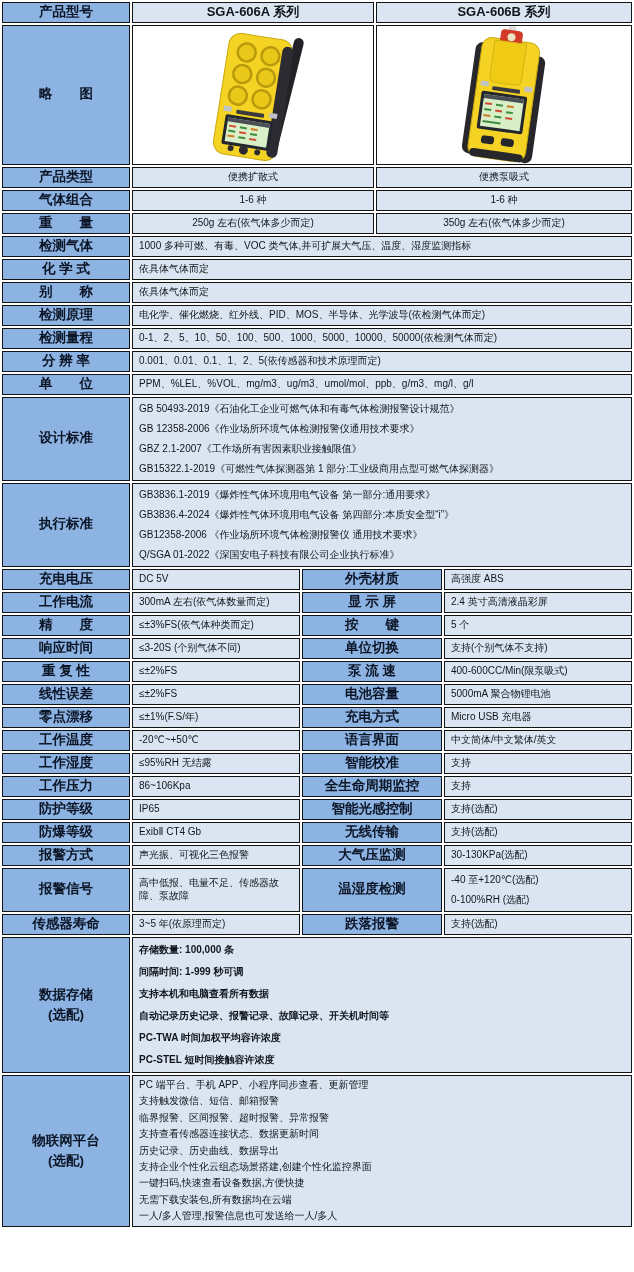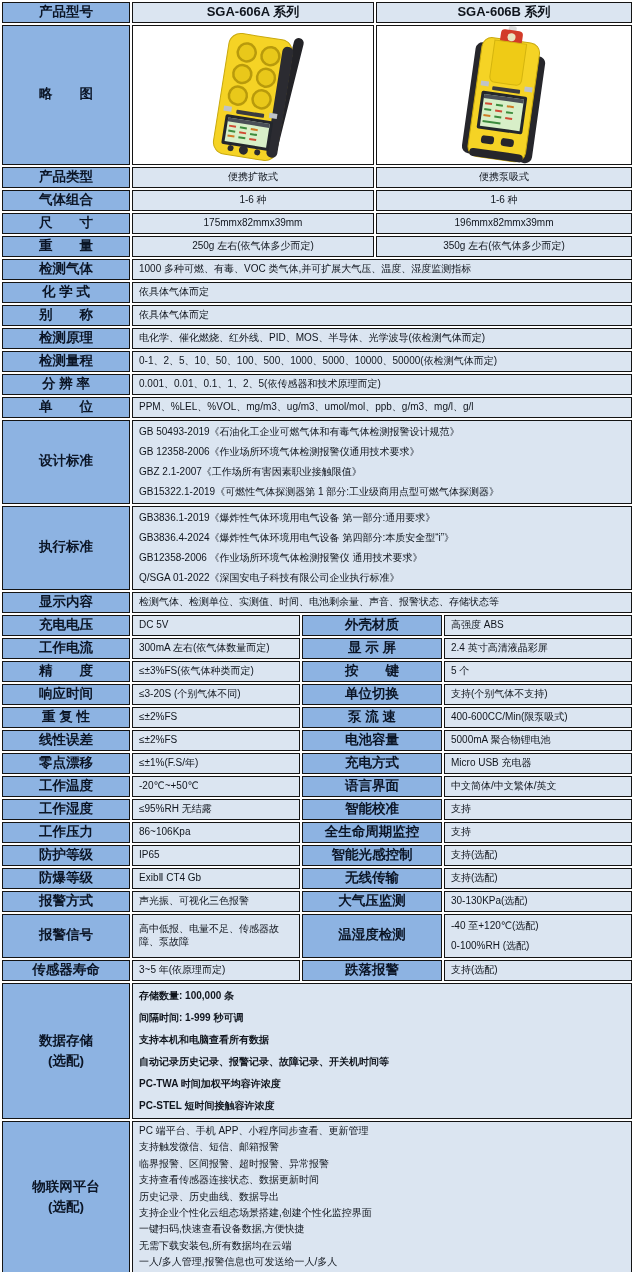--- a/index.html
+++ b/index.html
@@ -150,25 +150,20 @@
       <td class="lab">产品类型</td>
       <td class="val cen" colspan="2">便携扩散式</td>
       <td class="val cen" colspan="2">便携泵吸式</td>
     </tr>
     <tr class="r-s">
       <td class="lab">气体组合</td>
       <td class="val cen" colspan="2">1-6 种</td>
       <td class="val cen" colspan="2">1-6 种</td>
     </tr>
     <tr class="r-s">
-      <td class="lab">尺　　寸</td>
-      <td class="val cen" colspan="2">175mmx82mmx39mm</td>
-      <td class="val cen" colspan="2">196mmx82mmx39mm</td>
-    </tr>
-    <tr class="r-s">
       <td class="lab">重　　量</td>
       <td class="val cen" colspan="2">250g 左右(依气体多少而定)</td>
       <td class="val cen" colspan="2">350g 左右(依气体多少而定)</td>
     </tr>
 
     <tr class="r-s">
       <td class="lab">检测气体</td>
       <td class="val" colspan="4">1000 多种可燃、有毒、VOC 类气体,并可扩展大气压、温度、湿度监测指标</td>
     </tr>
     <tr class="r-s">
@@ -209,24 +204,20 @@
     <tr class="r-std">
       <td class="lab">执行标准</td>
       <td class="val lines" colspan="4">
         <div>GB3836.1-2019《爆炸性气体环境用电气设备 第一部分:通用要求》</div>
         <div>GB3836.4-2024《爆炸性气体环境用电气设备 第四部分:本质安全型“i”》</div>
         <div>GB12358-2006 《作业场所环境气体检测报警仪 通用技术要求》</div>
         <div>Q/SGA 01-2022《深国安电子科技有限公司企业执行标准》</div>
       </td>
     </tr>
 
-    <tr class="r-s">
-      <td class="lab">显示内容</td>
-      <td class="val" colspan="4">检测气体、检测单位、实测值、时间、电池剩余量、声音、报警状态、存储状态等</td>
-    </tr>
 
     <tr class="r-s">
       <td class="lab">充电电压</td>
       <td class="val">DC 5V</td>
       <td class="lab" colspan="2">外壳材质</td>
       <td class="val">高强度 ABS</td>
     </tr>
     <tr class="r-s">
       <td class="lab">工作电流</td>
       <td class="val">300mA 左右(依气体数量而定)</td>

